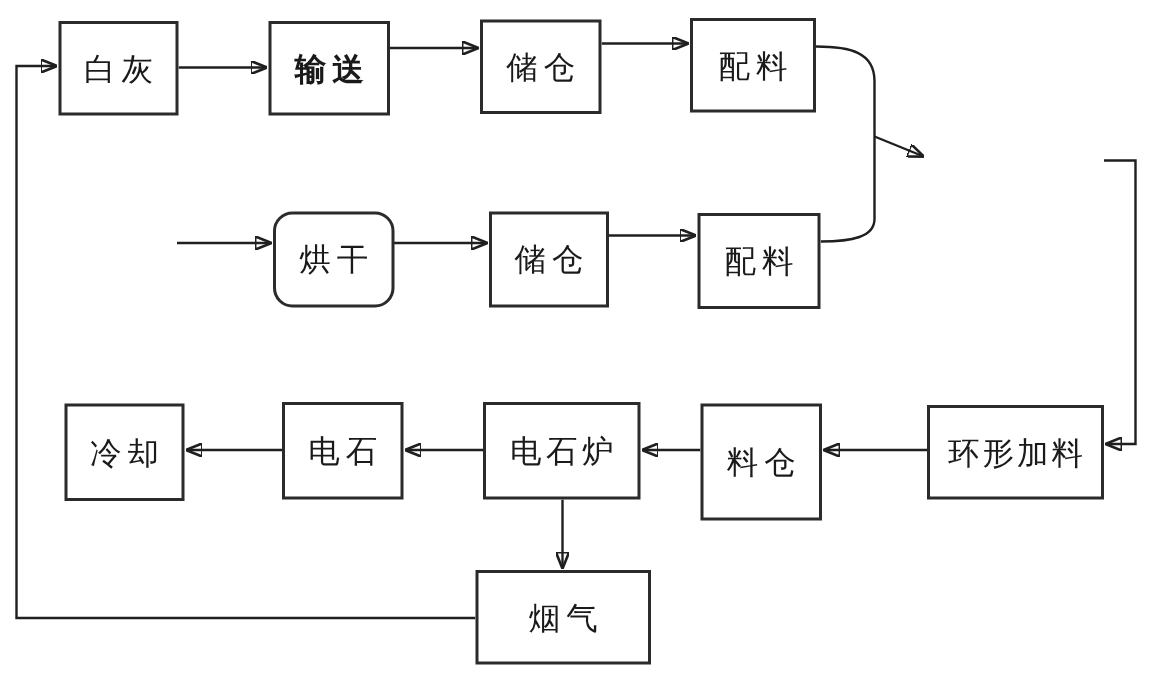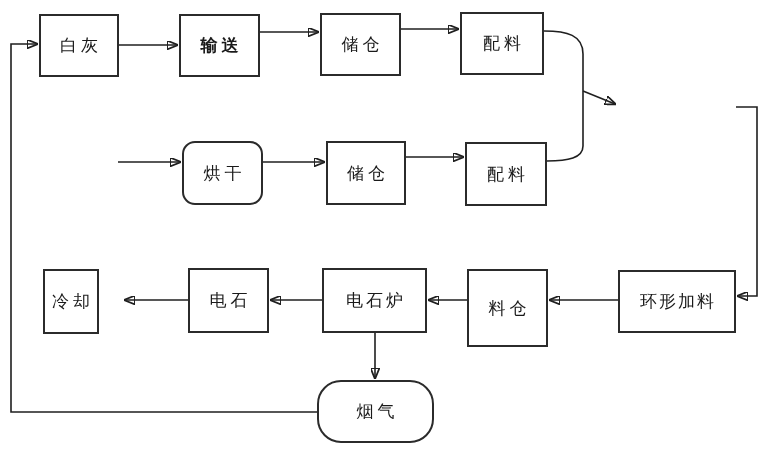--- a/index.html
+++ b/index.html
@@ -34,21 +34,21 @@
     stroke-width: 1.6;
   }
   .node {
     position: absolute;
     box-sizing: border-box;
     border: 2px solid var(--box-border);
     background: var(--bg);
     display: flex;
     align-items: center;
     justify-content: center;
-    font-size: 17px;
+    font-size: 21px;
     letter-spacing: 4px;
     text-indent: 4px;
     color: var(--text);
     white-space: nowrap;
   }
 </style>
 </head>
 <body>
 
 <div class="canvas">
@@ -90,17 +90,17 @@
 
   <div class="node" style="left:182px; top:141px; width:81px; height:64px;border-radius:13px;">烘干</div>
   <div class="node" style="left:326px; top:141px; width:80px; height:64px;">储仓</div>
   <div class="node" style="left:465px; top:142px; width:82px; height:64px;">配料</div>
 
   <div class="node" style="left:618px; top:270px; width:118px; height:63px; letter-spacing:2px; text-indent:2px;">环形加料</div>
 
   <div class="node" style="left:467px; top:269px; width:81px; height:78px;">料仓</div>
   <div class="node" style="left:322px; top:268px; width:105px; height:65px; letter-spacing:3px; text-indent:3px;">电石炉</div>
   <div class="node" style="left:188px; top:268px; width:81px; height:65px;">电石</div>
-  <div class="node" style="left:43px; top:269px; width:56px; height:65px;">冷却</div>
+  <div class="node" style="left:43px; top:269px; width:80px; height:65px;">冷却</div>
 
-  <div class="node" style="left:317px; top:380px; width:117px; height:63px;border-radius:24px;">烟气</div>
+  <div class="node" style="left:317px; top:380px; width:117px; height:63px;">烟气</div>
 
 </div>
 
 </body></html>

